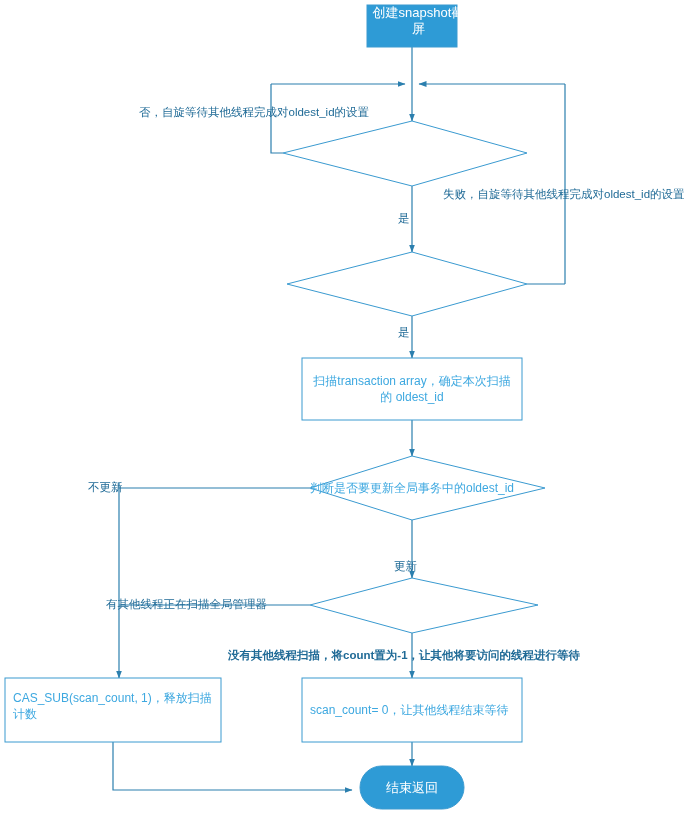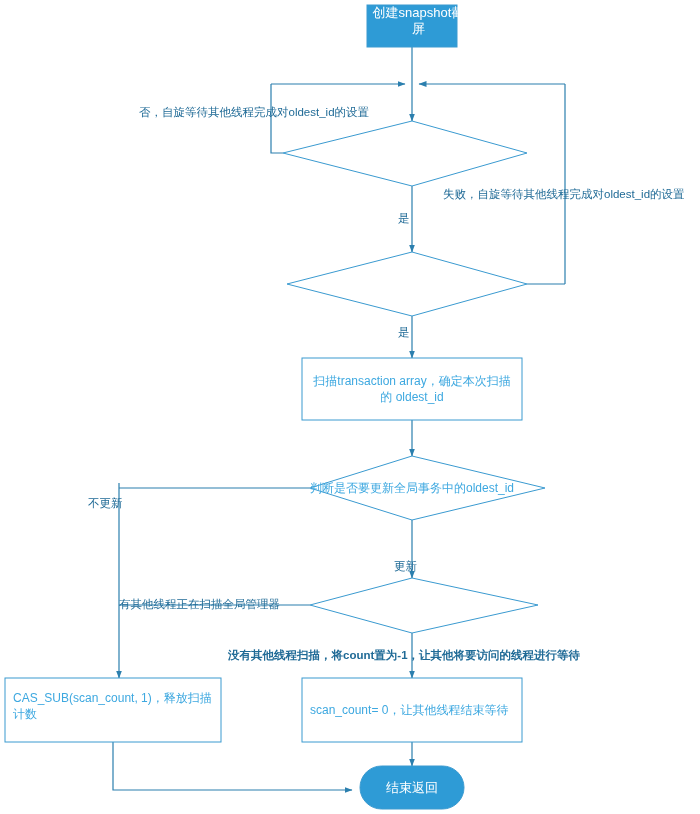--- a/index.html
+++ b/index.html
@@ -145,21 +145,21 @@
   <div class="node-label terminator-text" style="left:360px; top:766px; width:104px; height:43px;">结束返回</div>
 
   <div class="edge-label" style="left:139px; top:105px;">否，自旋等待其他线程完成对oldest_id的设置</div>
 
   <div class="edge-label" style="left:443px; top:187px;">失败，自旋等待其他线程完成对oldest_id的设置</div>
 
   <div class="edge-label" style="left:398px; top:211px;">是</div>
 
   <div class="edge-label" style="left:398px; top:325px;">是</div>
 
-  <div class="edge-label" style="left:88px; top:496px;">不更新</div>
+  <div class="edge-label" style="left:88px; top:480px;">不更新</div>
 
   <div class="edge-label" style="left:394px; top:529px;margin-top:30px;">更新</div>
 
-  <div class="edge-label" style="left:119px; top:597px;">有其他线程正在扫描全局管理器</div>
+  <div class="edge-label" style="left:106px; top:597px;">有其他线程正在扫描全局管理器</div>
 
   <div class="edge-label" style="left:228px; top:648px;font-weight:bold;">没有其他线程扫描，将count置为-1，让其他将要访问的线程进行等待</div>
 
 </div>
 
 </body></html>

